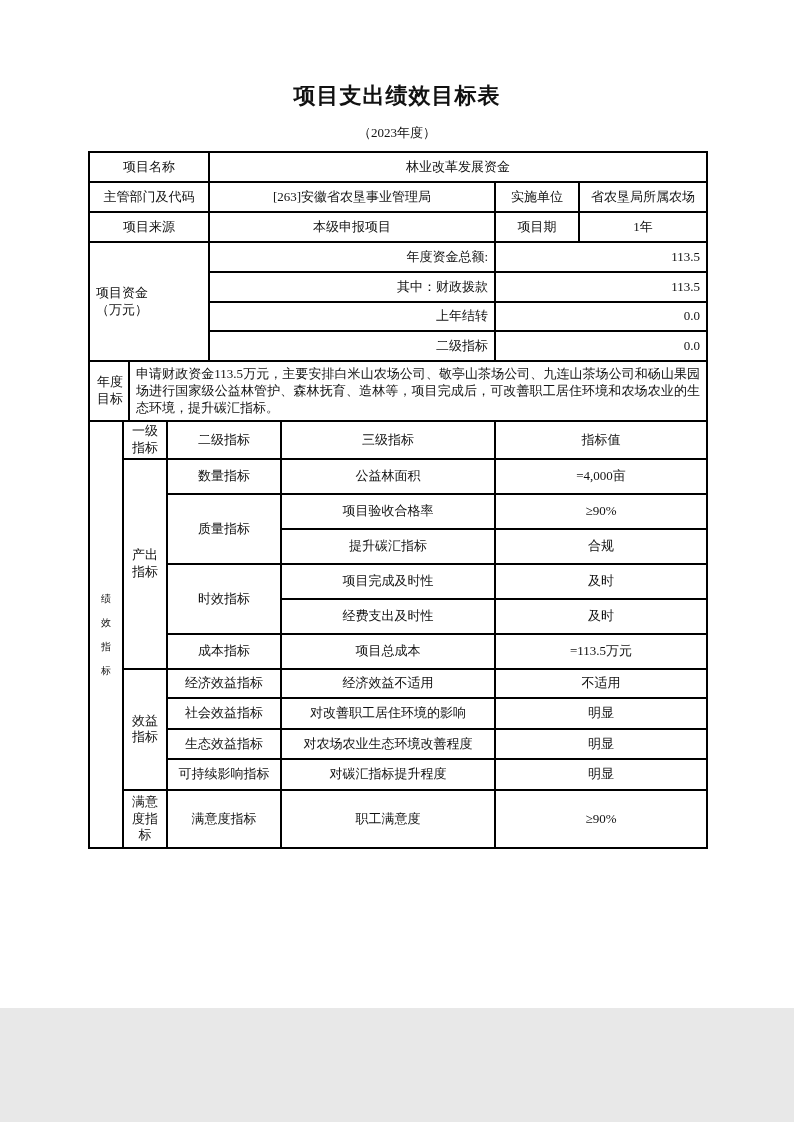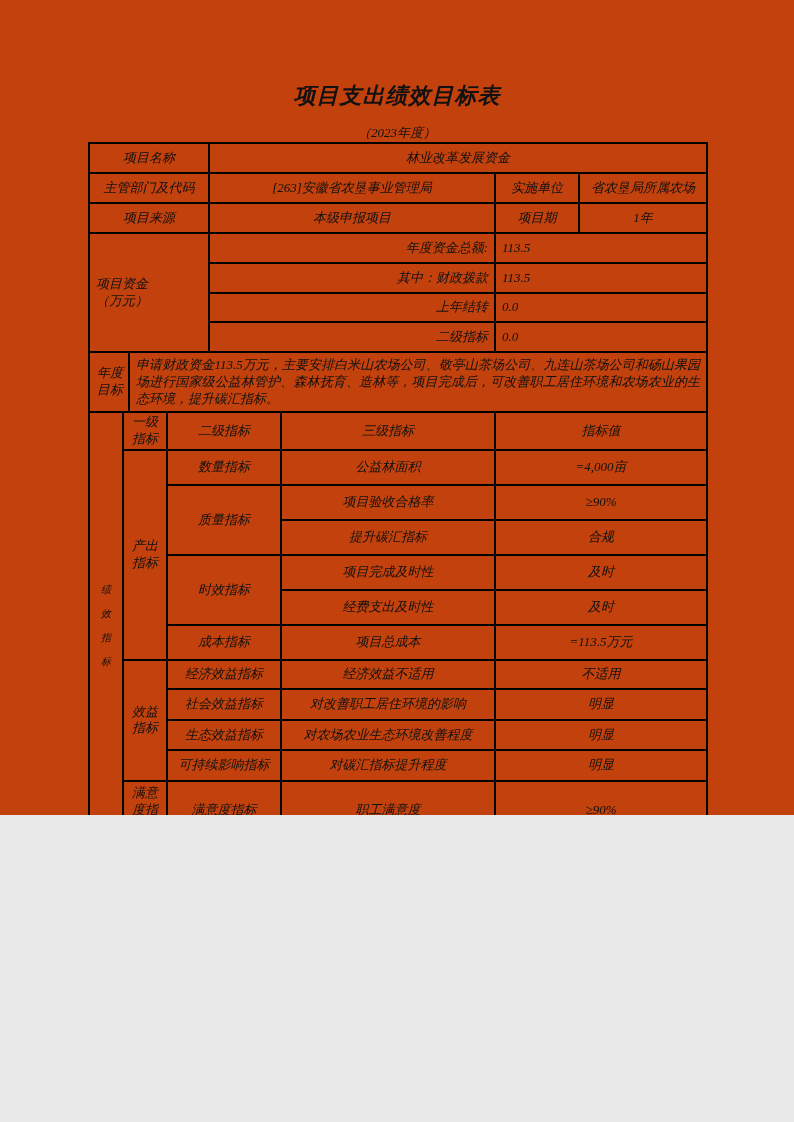--- a/index.html
+++ b/index.html
@@ -1,59 +1,59 @@
 <!DOCTYPE html>
 <html><head>
 <meta charset="utf-8">
 <style>
   html, body { margin: 0; padding: 0; background: #e8e8e8; }
   .sheet {
     position: relative;
     width: 794px;
-    height: 815px;
+    height: 1008px;
     margin: 0 auto;
-    background: #c2410c;
+    background: #ffffff;
     font-family: "Liberation Serif", "DejaVu Serif", serif;
     color: #111111;
     overflow: hidden;
-    font-style: italic;
   }
   .content { position: absolute; left: 88px; top: 84px; width: 618px; }
   .title {
     text-align: center;
     font-size: 22px;
     font-weight: bold;
     letter-spacing: 1px;
     line-height: 1.1;
   }
   .subtitle {
     text-align: center;
     font-size: 13px;
     margin-top: 16px;
+    margin-bottom: 9px;
   }
   table.tbl {
     border-collapse: collapse;
     table-layout: fixed;
     width: 618px;
     font-size: 13px;
   }
   table.tbl + table.tbl { margin-top: -2px; }
   table.tbl td {
     border: 2px solid #000000;
     padding: 1px 6px;
     vertical-align: middle;
     line-height: 1.3;
     overflow: hidden;
   }
   td.c { text-align: center; }
   td.l3 { text-align: center; padding-left: 7px; }
   td.brk { word-break: break-all; padding-left: 7px; padding-right: 7px; }
   td.fund-name { text-align: right; padding-left: 9px; }
   td.fund-name.indent { padding-left: 38px; }
-  td.fund-val { padding-right: 8px; }
+  td.fund-val { text-align: right; padding-right: 8px; }
   td.goal { text-align: justify; padding: 4px 7px; line-height: 1.55; vertical-align: middle; }
   .w2 { width: 28px; margin: 0 auto; word-break: break-all; text-align: center; }
   .vert {
     width: 15px;
     margin: 0 auto;
     word-break: break-all;
     text-align: center;
     line-height: 2.4;
     font-size: 10px;
   }

